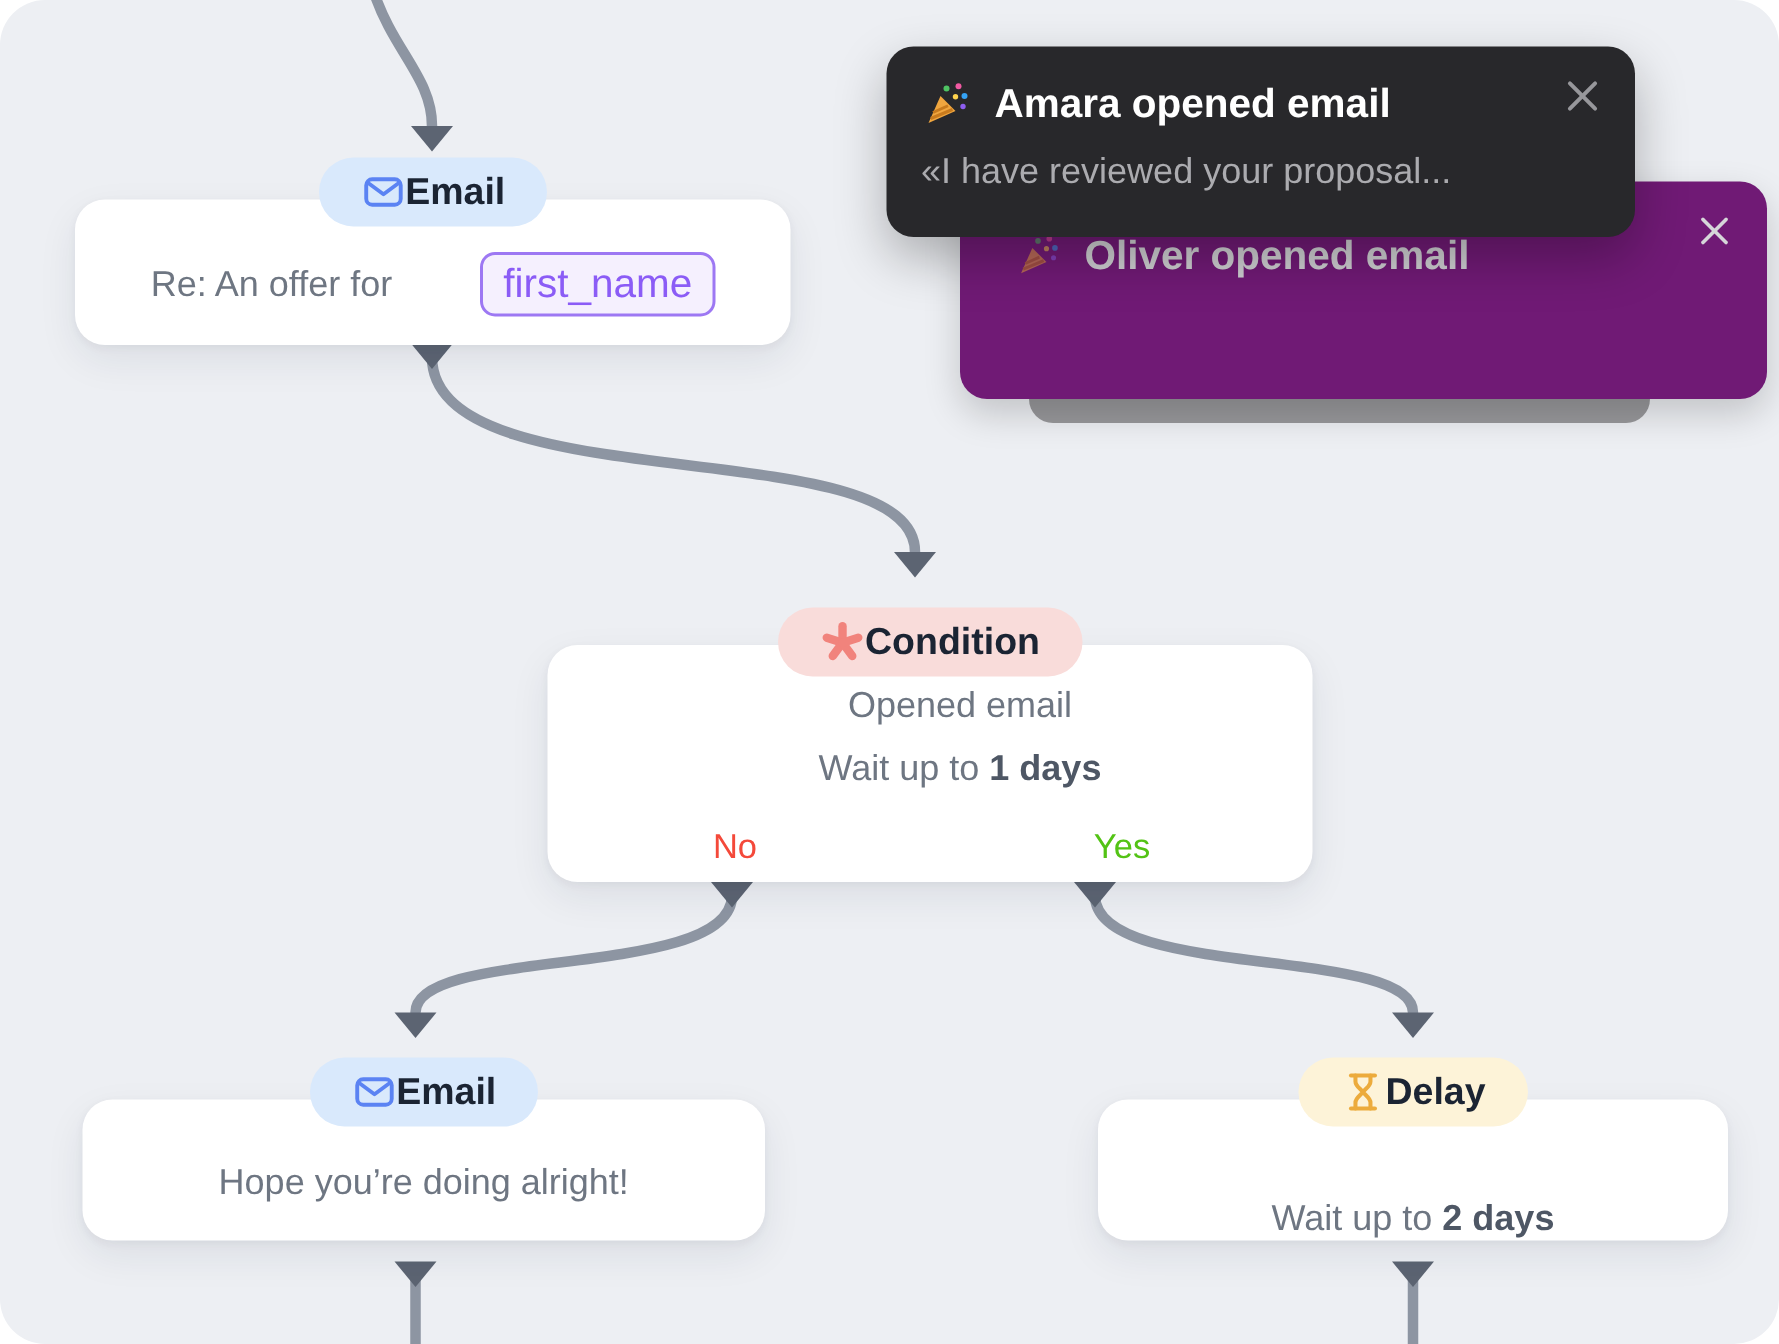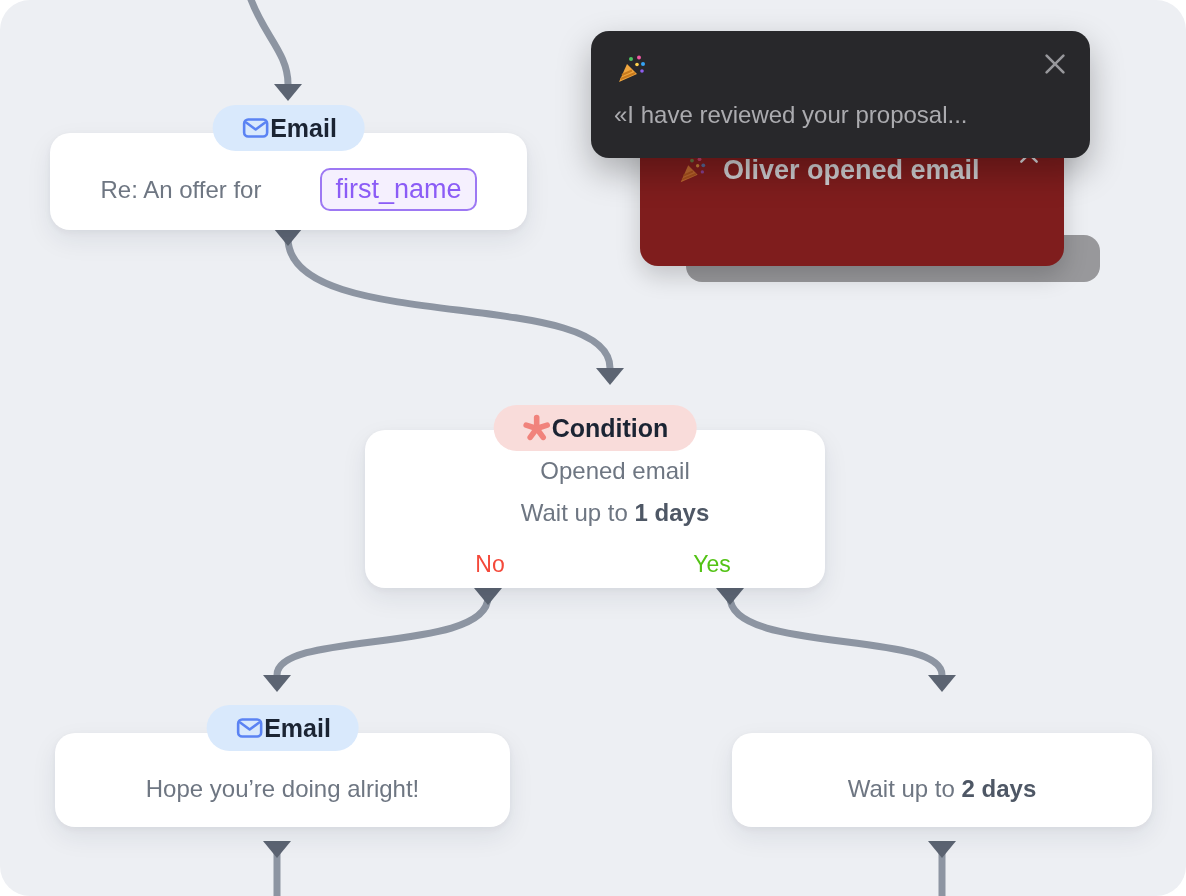--- a/index.html
+++ b/index.html
@@ -18,27 +18,27 @@
   .badge-delay{background:#fdf3d8;}
   .node-content{width:100%;height:100%;box-sizing:border-box;display:flex;
     align-items:center;justify-content:center;}
   .node-text{font-size:24px;color:#6e7682;white-space:nowrap;}
   .bold-val{font-weight:700;color:#4e5765;}
   .chip{display:inline-block;margin-left:11px;border:2px solid #9d78f3;background:#f5f0fe;
     color:#8b5cf6;font-size:27px;border-radius:10px;padding:3px 13px;line-height:1.2;}
   .cond-lines{text-align:center;line-height:42px;padding-top:20px;width:100%;margin-left:20px;}
   .branch{position:absolute;bottom:10px;width:70px;text-align:center;font-size:23px;font-weight:500;}
   .branch-no{left:90px;color:#f4493a;}
-  .branch-yes{left:312px;color:#53c315;}
+  .branch-yes{left:348px;color:#53c315;}
 
   
   .toast{position:absolute;border-radius:18px;box-sizing:border-box;}
   .toast-front{left:591px;top:31px;width:499px;height:127px;background:#28282b;z-index:30;
     padding:21px 24px 0 23px;box-shadow:0 14px 34px rgba(0,0,0,.28);}
-  .toast-back{left:640px;top:121px;width:424px;height:145px;background:#7f1d1d;z-index:20;
+  .toast-back{left:640px;top:121px;width:538px;height:145px;background:#701a75;z-index:20;
     padding:33px 24px 0 36px;box-shadow:0 10px 24px rgba(0,0,0,.18);}
   .toast-ghost{left:686px;top:235px;width:414px;height:47px;background:#98989b;z-index:10;
     border-radius:16px;}
   .toast-row{display:flex;align-items:center;gap:15px;}
   .toast-title{font-size:27px;font-weight:700;color:#ffffff;white-space:nowrap;}
   .toast-back .toast-title{color:#cdcdd0;}
   .toast-msg{font-size:24px;color:#ababaf;margin-top:15px;white-space:nowrap;}
   .toast-back .toast-msg{color:#a6a6aa;margin-top:13px;}
   .toast-close{position:absolute;top:20px;right:22px;width:26px;height:26px;cursor:pointer;
     background:none;border:none;padding:0;display:flex;align-items:center;justify-content:center;}
@@ -78,21 +78,21 @@
         <polyline points="5.5,9.5 15,16.5 24.5,9.5" fill="none" stroke="#5b83f3" stroke-width="2.6" stroke-linecap="round" stroke-linejoin="round"></polyline>
       </svg>
       <span class="badge-label">Email</span>
     </div>
     <div class="node-content" style="padding-top:16px;gap:48px;">
       <span class="node-text">Re: An offer for</span>
       <span class="chip">first_name</span>
     </div>
   </div>
 
-  <div class="node" style="left:365px;top:430px;width:460px;height:158px;">
+  <div class="node" style="left:365px;top:430px;width:510px;height:158px;">
     <div class="badge badge-condition" style="top:-25px;">
       <svg width="30" height="30" viewBox="0 0 30 30">
         <g stroke="#f1837c" stroke-width="5.6" stroke-linecap="round">
           <line x1="15" y1="15.5" x2="15" y2="4.5"></line>
           <line x1="15" y1="15.5" x2="4.5" y2="12.1"></line>
           <line x1="15" y1="15.5" x2="8.5" y2="24.4"></line>
           <line x1="15" y1="15.5" x2="21.5" y2="24.4"></line>
           <line x1="15" y1="15.5" x2="25.5" y2="12.1"></line>
         </g>
       </svg>
@@ -116,21 +116,32 @@
         <polyline points="5.5,9.5 15,16.5 24.5,9.5" fill="none" stroke="#5b83f3" stroke-width="2.6" stroke-linecap="round" stroke-linejoin="round"></polyline>
       </svg>
       <span class="badge-label">Email</span>
     </div>
     <div class="node-content" style="padding-top:18px;">
       <span class="node-text">Hope you’re doing alright!</span>
     </div>
   </div>
 
   <div class="node" style="left:732px;top:733px;width:420px;height:94px;">
-    <div class="node-content" style="padding-top:18px;">
+    <div class="badge badge-delay" style="top:-28px;">
+      <svg width="30" height="30" viewBox="0 0 30 30">
+        <g stroke="#ecab3c" stroke-width="2.7" fill="none" stroke-linecap="round" stroke-linejoin="round">
+          <path d="M7 4 H23"></path>
+          <path d="M7 26 H23"></path>
+          <path d="M10 4 V8 C10 11 13 12.5 15 15 C13 17.5 10 19 10 22 V26"></path>
+          <path d="M20 4 V8 C20 11 17 12.5 15 15 C17 17.5 20 19 20 22 V26"></path>
+        </g>
+      </svg>
+      <span class="badge-label">Delay</span>
+    </div>
+    <div class="node-content" style="padding-top:18px;align-items:flex-end;">
       <span class="node-text">
         <span>Wait up to</span>
         <span class="bold-val">2 days</span>
       </span>
     </div>
   </div>
 
   <div class="toast toast-ghost"></div>
 
   <div class="toast toast-back">
@@ -160,20 +171,21 @@
       <svg width="34" height="34" viewBox="0 0 34 34">
         <polygon points="5,30 13,12 23,22" fill="#f0a63f"></polygon>
         <line x1="8" y1="23" x2="18" y2="18.5" stroke="#c87a1d" stroke-width="2"></line>
         <line x1="6.5" y1="27" x2="21" y2="21" stroke="#c87a1d" stroke-width="2"></line>
         <circle cx="17" cy="7" r="2" fill="#4fc463"></circle>
         <circle cx="25" cy="5.5" r="2" fill="#f159a2"></circle>
         <circle cx="29" cy="12" r="2" fill="#35a3f5"></circle>
         <circle cx="23" cy="12.5" r="1.8" fill="#ffd34d"></circle>
         <circle cx="28" cy="19" r="1.8" fill="#8e5ef0"></circle>
       </svg>
+      <span class="toast-title">Amara opened email</span>
     </div>
     <div class="toast-msg">«I have reviewed your proposal...</div>
     <button class="toast-close">
       <svg width="24" height="24" viewBox="0 0 20 20">
         <line x1="3" y1="3" x2="17" y2="17" stroke="#97979b" stroke-width="2.2" stroke-linecap="round"></line>
         <line x1="17" y1="3" x2="3" y2="17" stroke="#97979b" stroke-width="2.2" stroke-linecap="round"></line>
       </svg>
     </button>
   </div>
 

